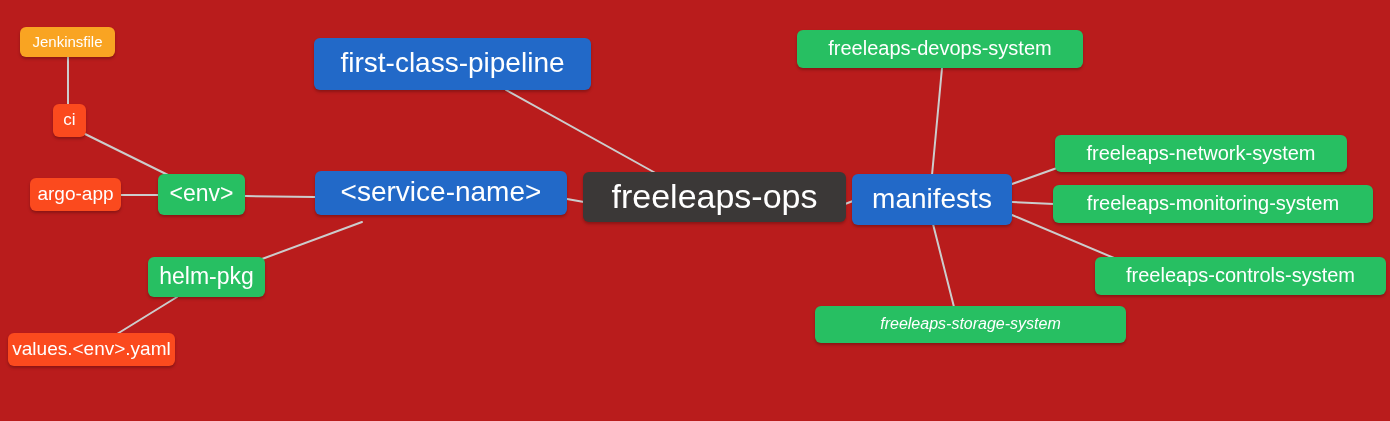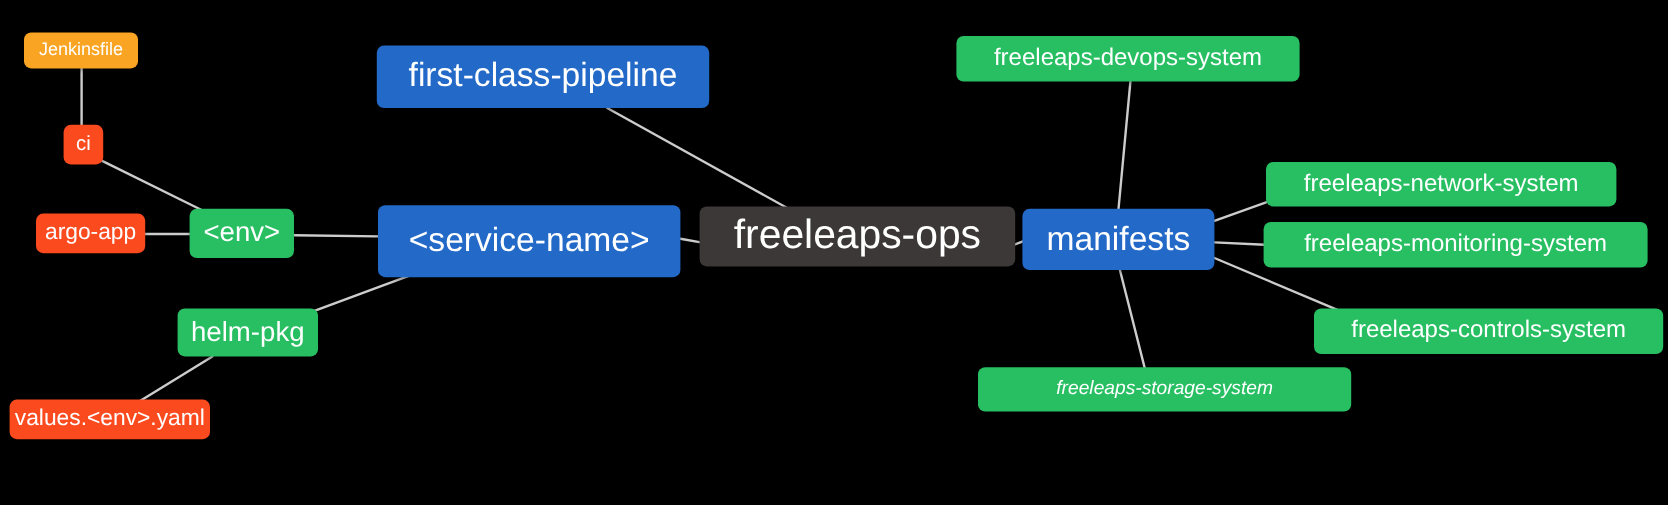--- a/index.html
+++ b/index.html
@@ -5,21 +5,21 @@
   html, body {
     margin: 0;
     padding: 0;
     background: #ffffff;
     font-family: "Liberation Sans", sans-serif;
   }
   .canvas {
     position: relative;
     width: 1390px;
     height: 421px;
-    background: #000000;
+    background: #b91c1c;
     overflow: hidden;
   }
   .edges-svg {
     position: absolute;
     left: 0;
     top: 0;
     width: 1390px;
     height: 421px;
     pointer-events: none;
   }
@@ -71,21 +71,21 @@
       </div>
       <div class="node" style="left: 30px; top: 178px; width: 91px; height: 33px; font-size: 19px; background: rgb(251, 74, 30); color: rgb(255, 255, 255);">
         <span>argo-app</span>
       </div>
       <div class="node" style="left: 158px; top: 174px; width: 87px; height: 41px; font-size: 23px; background: rgb(39, 191, 98); color: rgb(255, 255, 255);">
         <span>&lt;env&gt;</span>
       </div>
       <div class="node" style="left: 314px; top: 38px; width: 277px; height: 52px; font-size: 28px; background: rgb(34, 105, 200); color: rgb(255, 255, 255);">
         <span>first-class-pipeline</span>
       </div>
-      <div class="node" style="left: 315px; top: 171px; width: 252px; height: 60px; font-size: 28px; background: rgb(34, 105, 200); color: rgb(255, 255, 255); align-items: center;">
+      <div class="node" style="left: 315px; top: 171px; width: 252px; height: 44px; font-size: 28px; background: rgb(34, 105, 200); color: rgb(255, 255, 255); align-items: center;">
         <span>&lt;service-name&gt;</span>
       </div>
       <div class="node" style="left: 148px; top: 257px; width: 117px; height: 40px; font-size: 23px; background: rgb(39, 191, 98); color: rgb(255, 255, 255);">
         <span>helm-pkg</span>
       </div>
       <div class="node" style="left: 8px; top: 333px; width: 167px; height: 33px; font-size: 19px; background: rgb(251, 74, 30); color: rgb(255, 255, 255);">
         <span>values.&lt;env&gt;.yaml</span>
       </div>
       <div class="node" style="left: 583px; top: 172px; width: 263px; height: 50px; font-size: 34px; background: rgb(59, 56, 55); color: rgb(255, 255, 255);">
         <span>freeleaps-ops</span>

